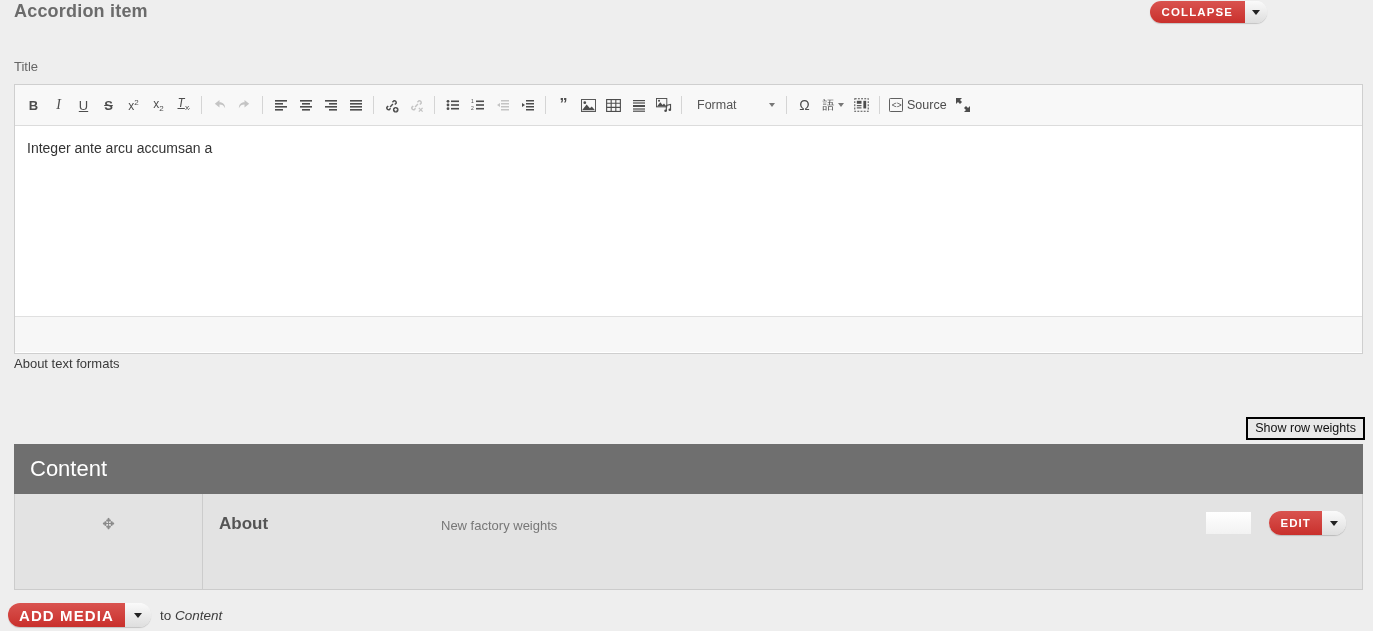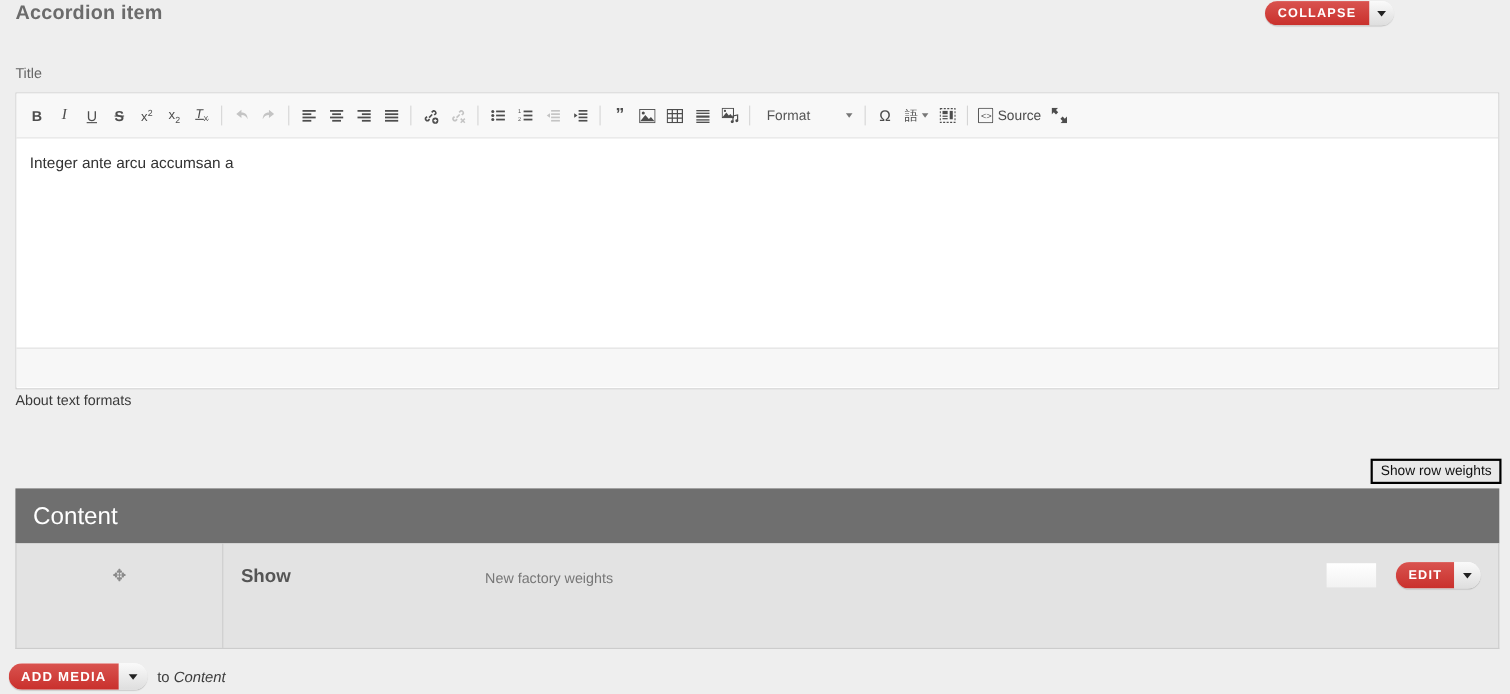--- a/index.html
+++ b/index.html
@@ -275,21 +275,21 @@
   
   .add-media-bar {
     position: absolute;
     left: 0; top: 603px;
     display: flex;
     align-items: center;
     gap: 9px;
     padding-left: 8px;
   }
   .add-group { height: 24px; }
-  .add-group .btn-primary { height: 24px; font-size: 12px; padding: 8px 11px; margin-top: 35px; }
+  .add-group .btn-primary { height: 24px; font-size: 15px; padding: 8px 11px; margin-top: 35px; }
   .add-group .btn-caret { height: 24px; width: 26px; }
   .add-media-suffix {
     font-size: 13.5px;
     color: #3c3c3c;
   }
   .add-media-suffix i { font-style: italic; }
 </style>
 </head>
 <body>
 
@@ -575,21 +575,21 @@
   <div class="content-panel">
     <div class="content-header">
       <span class="content-header-title">Content</span>
     </div>
 
     <div class="content-row">
       <div class="cell-drag">
         <span class="drag-handle">✥</span>
       </div>
       <div class="cell-main">
-        <span class="row-type">Show</span>
+        <span class="row-type">About</span>
         <span class="row-title">New factory weights</span>
 
         <div class="row-actions">
           <div class="blank-field"></div>
           <div class="btn-group edit-group">
             <button class="btn-primary">EDIT</button>
             <div class="btn-caret">
               <span class="caret"></span>
             </div>
           </div>

